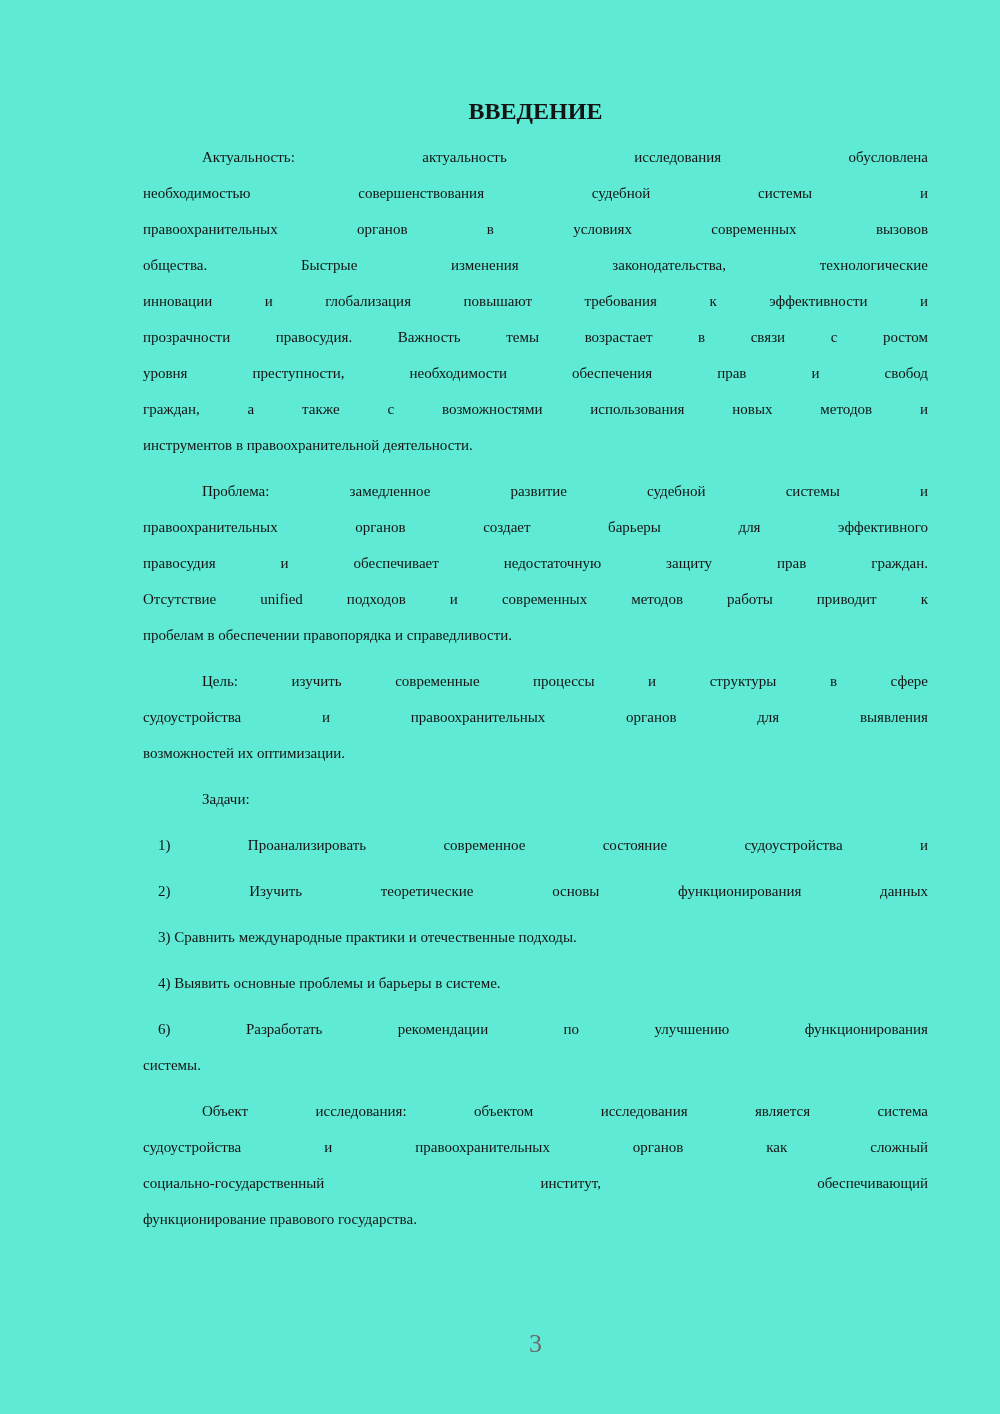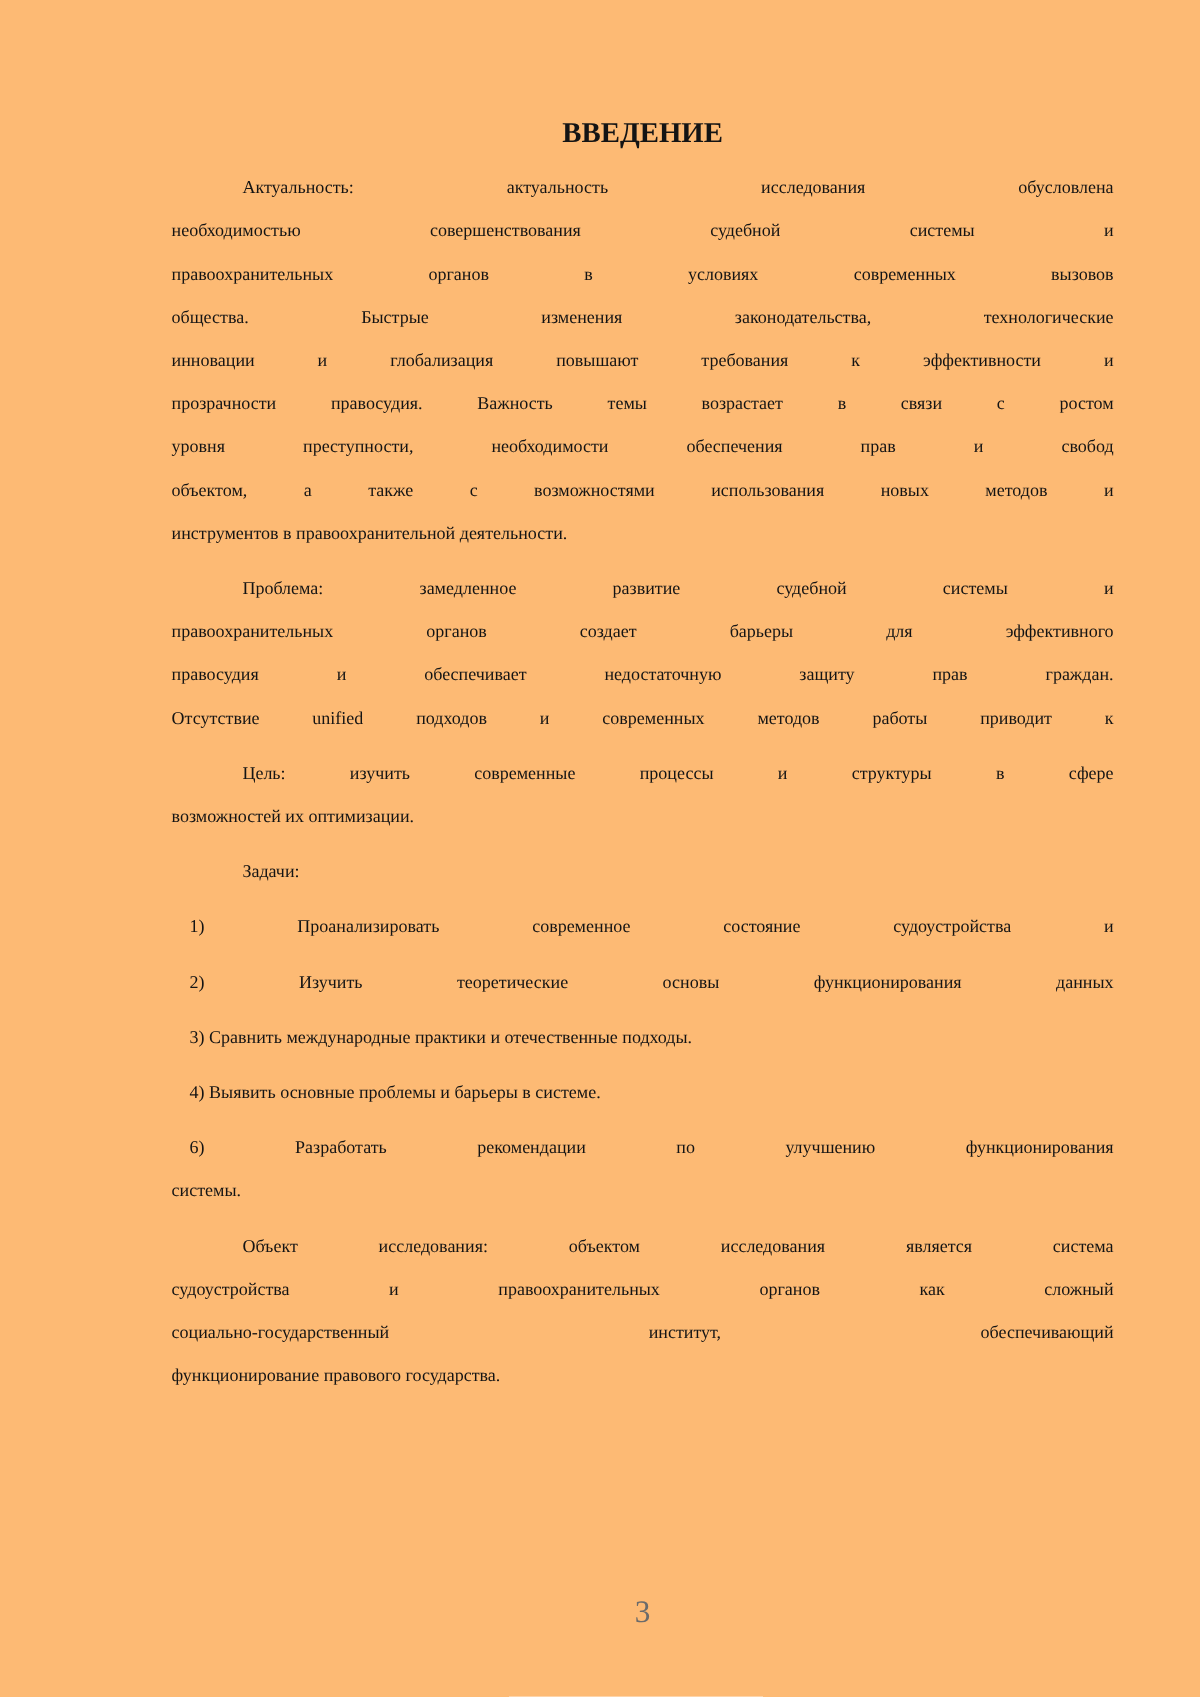--- a/index.html
+++ b/index.html
@@ -4,21 +4,21 @@
 <style>
   html, body {
     margin: 0;
     padding: 0;
     background: #ffffff;
   }
   .page {
     position: relative;
     width: 1000px;
     height: 1414px;
-    background: #fdba74;
+    background: #5eead4;
     font-family: "Liberation Serif", "DejaVu Serif", serif;
     color: #141414;
     overflow: hidden;
   }
   .content {
     position: absolute;
     left: 143px;
     top: 93px;
     width: 785px;
   }
@@ -64,33 +64,35 @@
     <div class="title-line">ВВЕДЕНИЕ</div>
 
     <div class="para">
       <div class="line f1">Актуальность: актуальность исследования обусловлена</div>
       <div class="line">необходимостью совершенствования судебной системы и</div>
       <div class="line">правоохранительных органов в условиях современных вызовов</div>
       <div class="line">общества. Быстрые изменения законодательства, технологические</div>
       <div class="line">инновации и глобализация повышают требования к эффективности и</div>
       <div class="line">прозрачности правосудия. Важность темы возрастает в связи с ростом</div>
       <div class="line">уровня преступности, необходимости обеспечения прав и свобод</div>
-      <div class="line">объектом, а также с возможностями использования новых методов и</div>
+      <div class="line">граждан, а также с возможностями использования новых методов и</div>
       <div class="line last">инструментов в правоохранительной деятельности.</div>
     </div>
 
     <div class="para">
       <div class="line f1">Проблема: замедленное развитие судебной системы и</div>
       <div class="line">правоохранительных органов создает барьеры для эффективного</div>
       <div class="line">правосудия и обеспечивает недостаточную защиту прав граждан.</div>
       <div class="line">Отсутствие unified подходов и современных методов работы приводит к</div>
+      <div class="line last">пробелам в обеспечении правопорядка и справедливости.</div>
     </div>
 
     <div class="para">
       <div class="line f1">Цель: изучить современные процессы и структуры в сфере</div>
+      <div class="line">судоустройства и правоохранительных органов для выявления</div>
       <div class="line last">возможностей их оптимизации.</div>
     </div>
 
     <div class="para">
       <div class="line f1 last">Задачи:</div>
     </div>
 
     <div class="para">
       <div class="line f2">1) Проанализировать современное состояние судоустройства и</div>
     </div>

